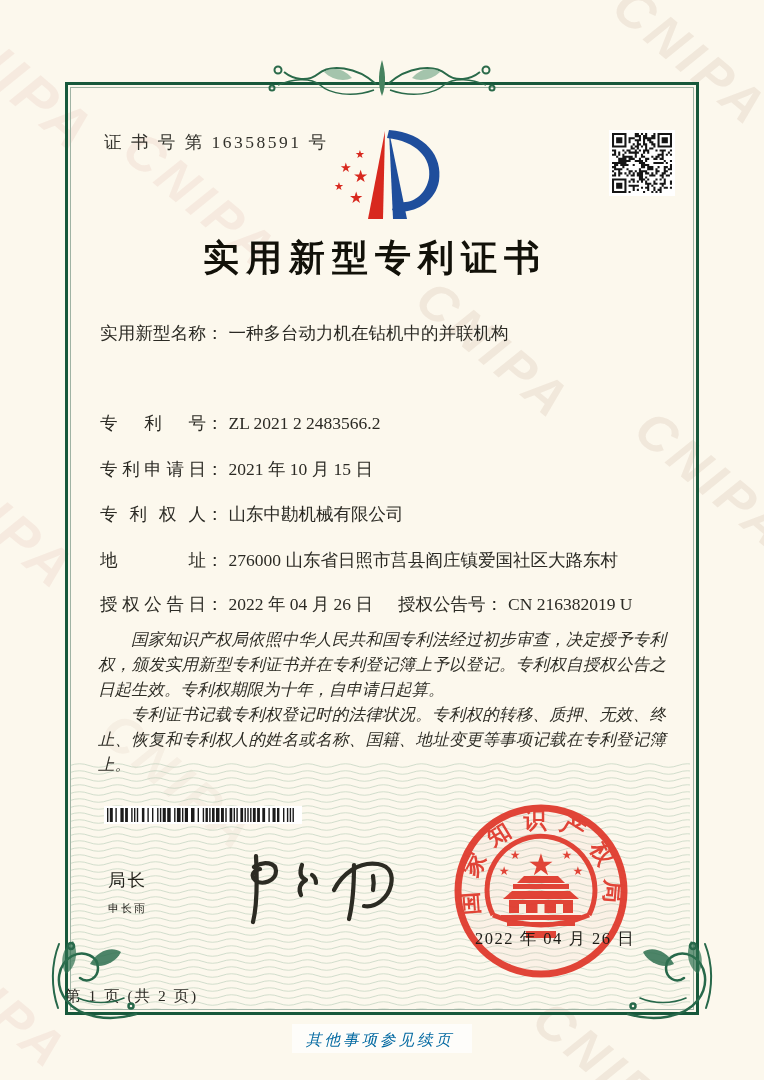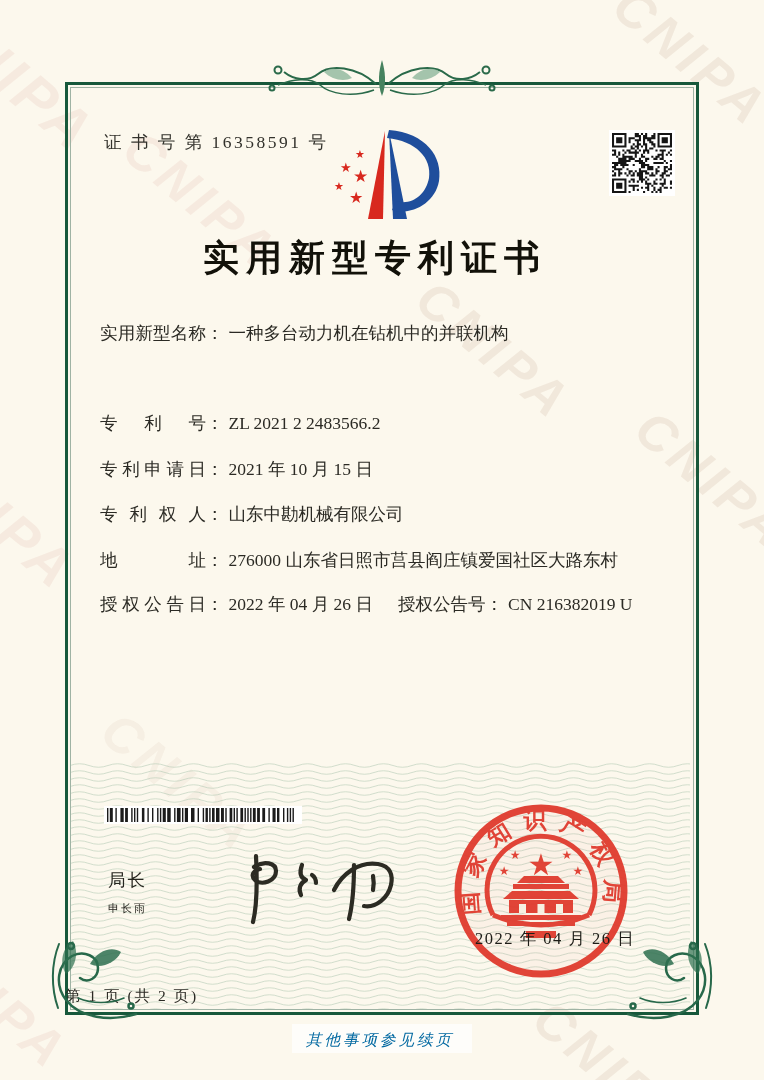--- a/index.html
+++ b/index.html
@@ -114,20 +114,24 @@
   <div class="row" style="top:548px;">
     <span class="lbl">地址</span><span class="col">：</span><span class="val">276000 山东省日照市莒县阎庄镇爱国社区大路东村</span>
   </div>
   <div class="row" style="top:592px;">
     <span class="lbl">授权公告日</span><span class="col">：</span><span class="val">2022 年 04 月 26 日</span>
     <span class="pair2">
       <span>授权公告号</span><span class="col">：</span><span class="val">CN 216382019 U</span>
     </span>
   </div>
 
+  <div class="abs paras">
+    <p>国家知识产权局依照中华人民共和国专利法经过初步审查，决定授予专利权，颁发实用新型专利证书并在专利登记簿上予以登记。专利权自授权公告之日起生效。专利权期限为十年，自申请日起算。</p>
+    <p>专利证书记载专利权登记时的法律状况。专利权的转移、质押、无效、终止、恢复和专利权人的姓名或名称、国籍、地址变更等事项记载在专利登记簿上。</p>
+  </div>
 
   <svg class="abs barcode" viewBox="0 0 198 18">
     <rect x="0" y="0" width="198" height="18" fill="#ffffff"></rect>
     <g class="bars" fill="#1b1b1b">
         <rect x="3.0" y="2" width="1.4" height="14"></rect>
         <rect x="5.8" y="2" width="3.0" height="14"></rect>
         <rect x="11.4" y="2" width="1.4" height="14"></rect>
         <rect x="16.4" y="2" width="3.3" height="14"></rect>
         <rect x="21.1" y="2" width="2.8" height="14"></rect>
         <rect x="27.2" y="2" width="1.4" height="14"></rect>

